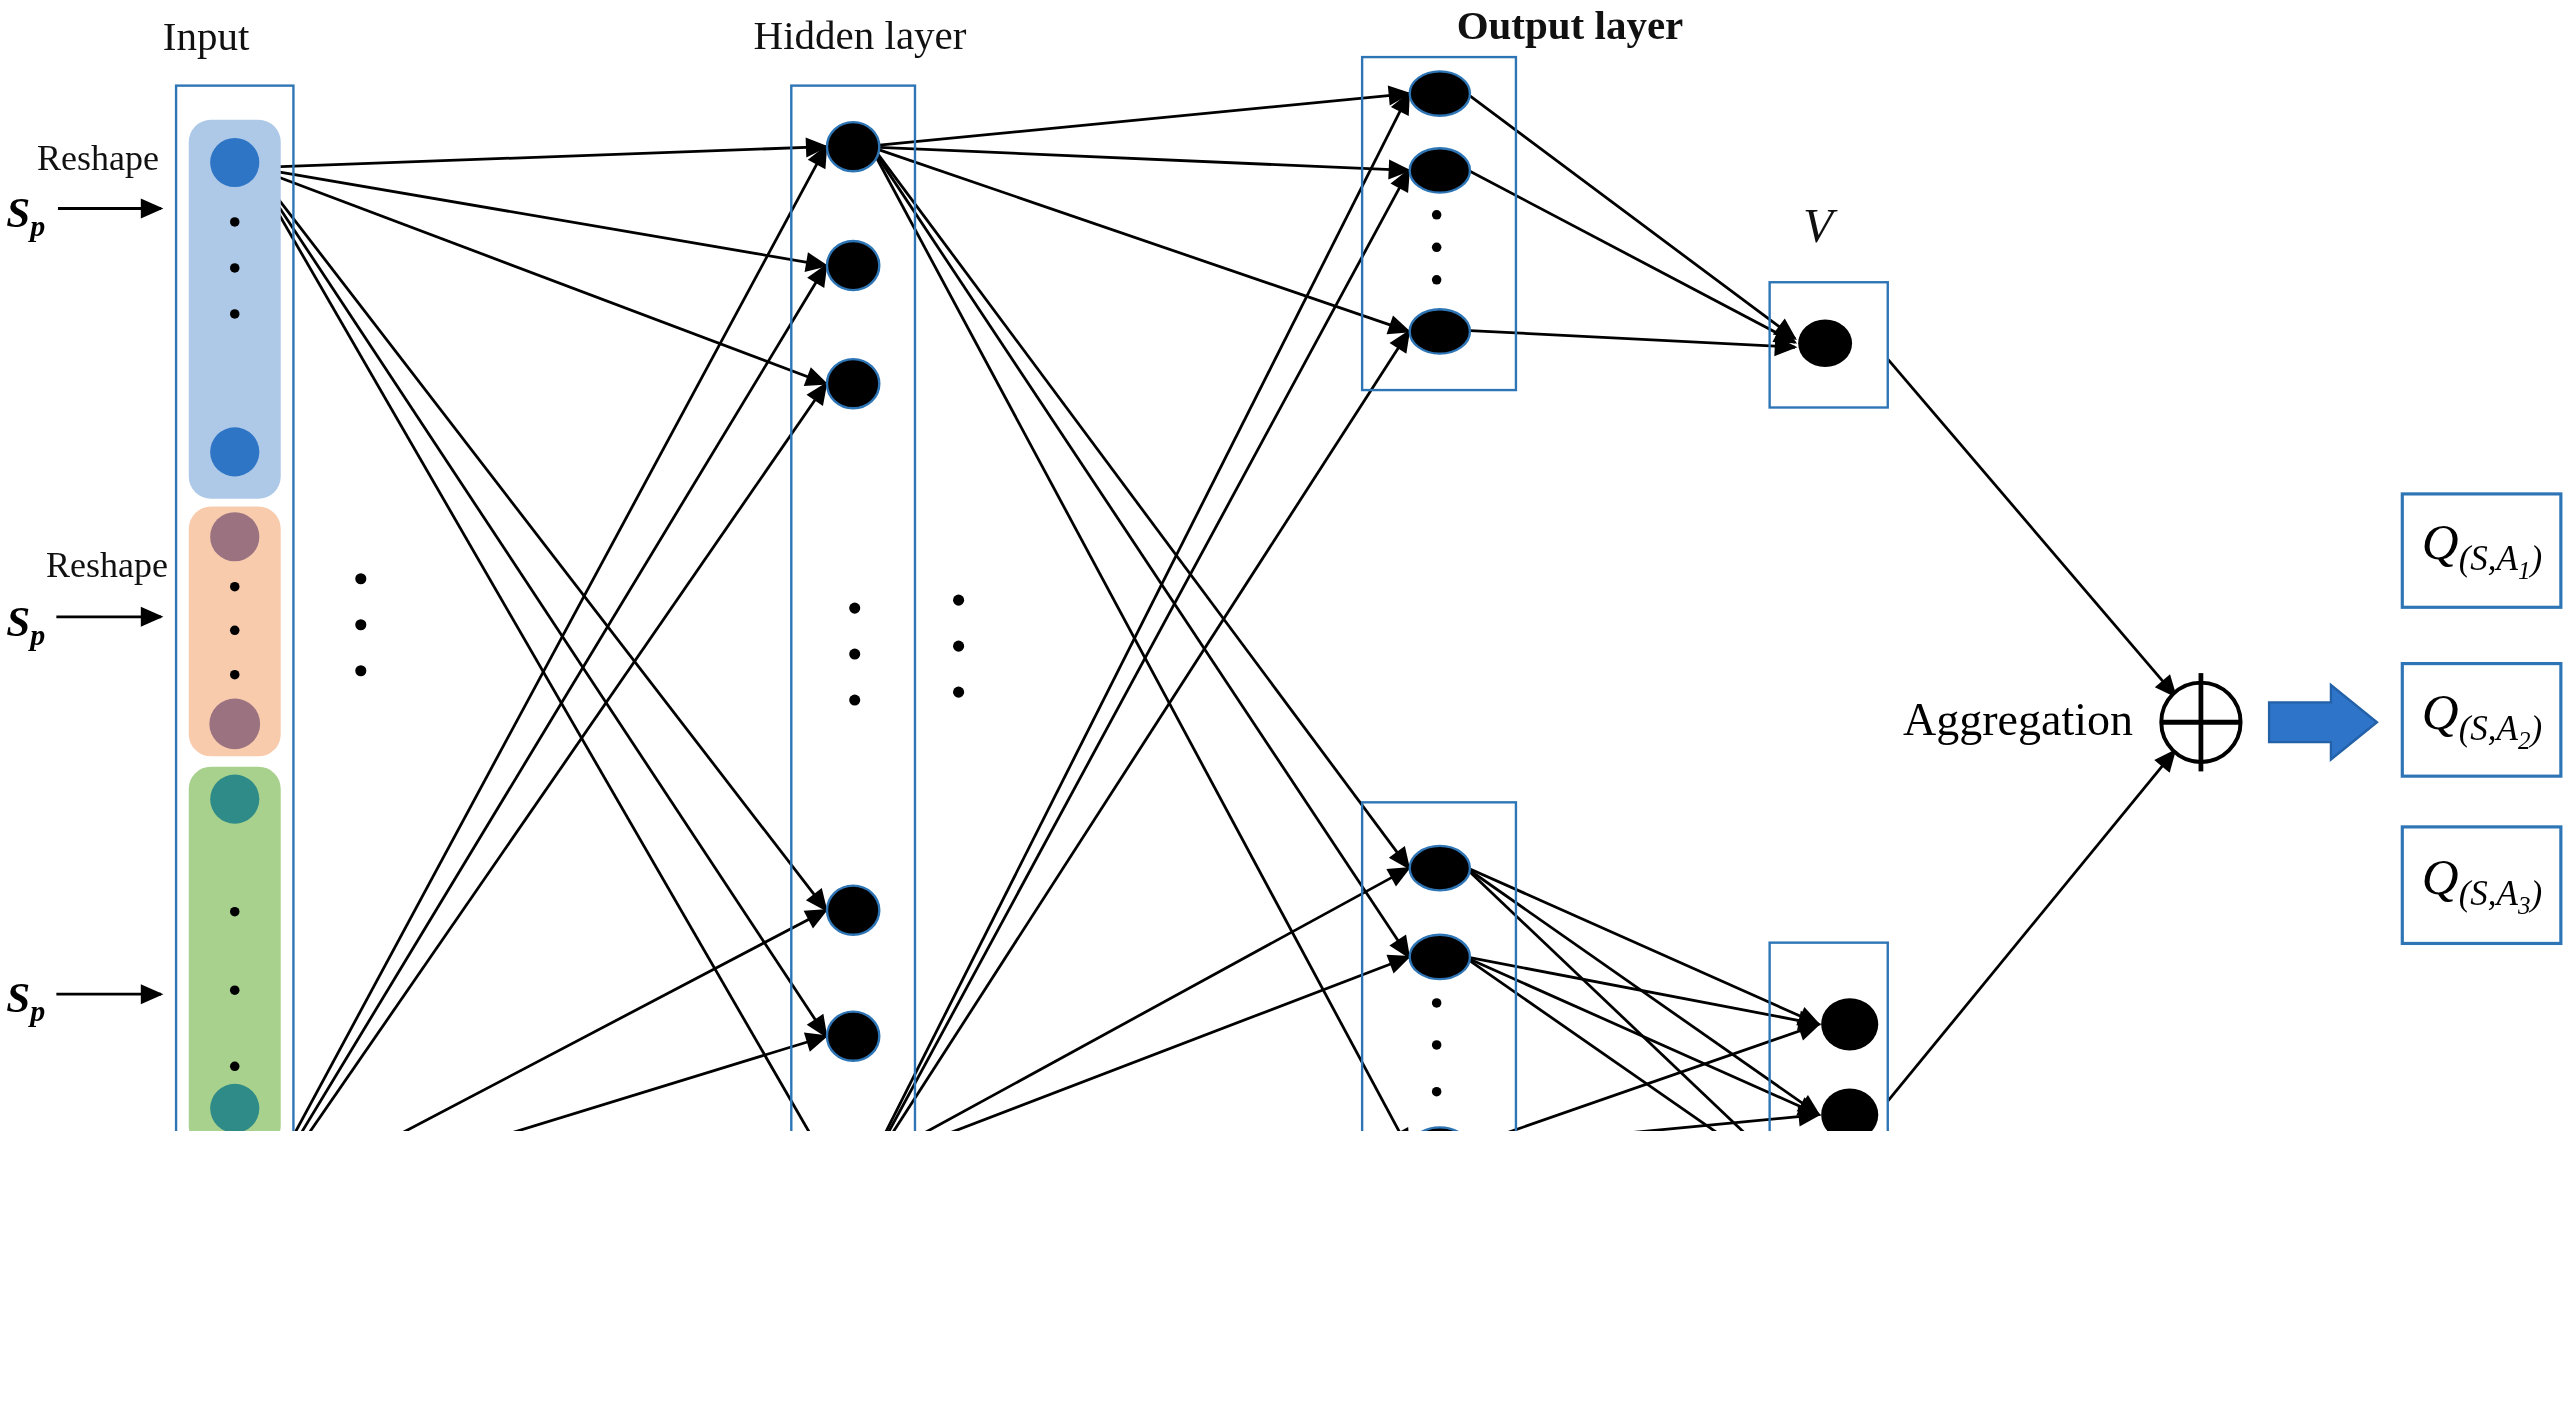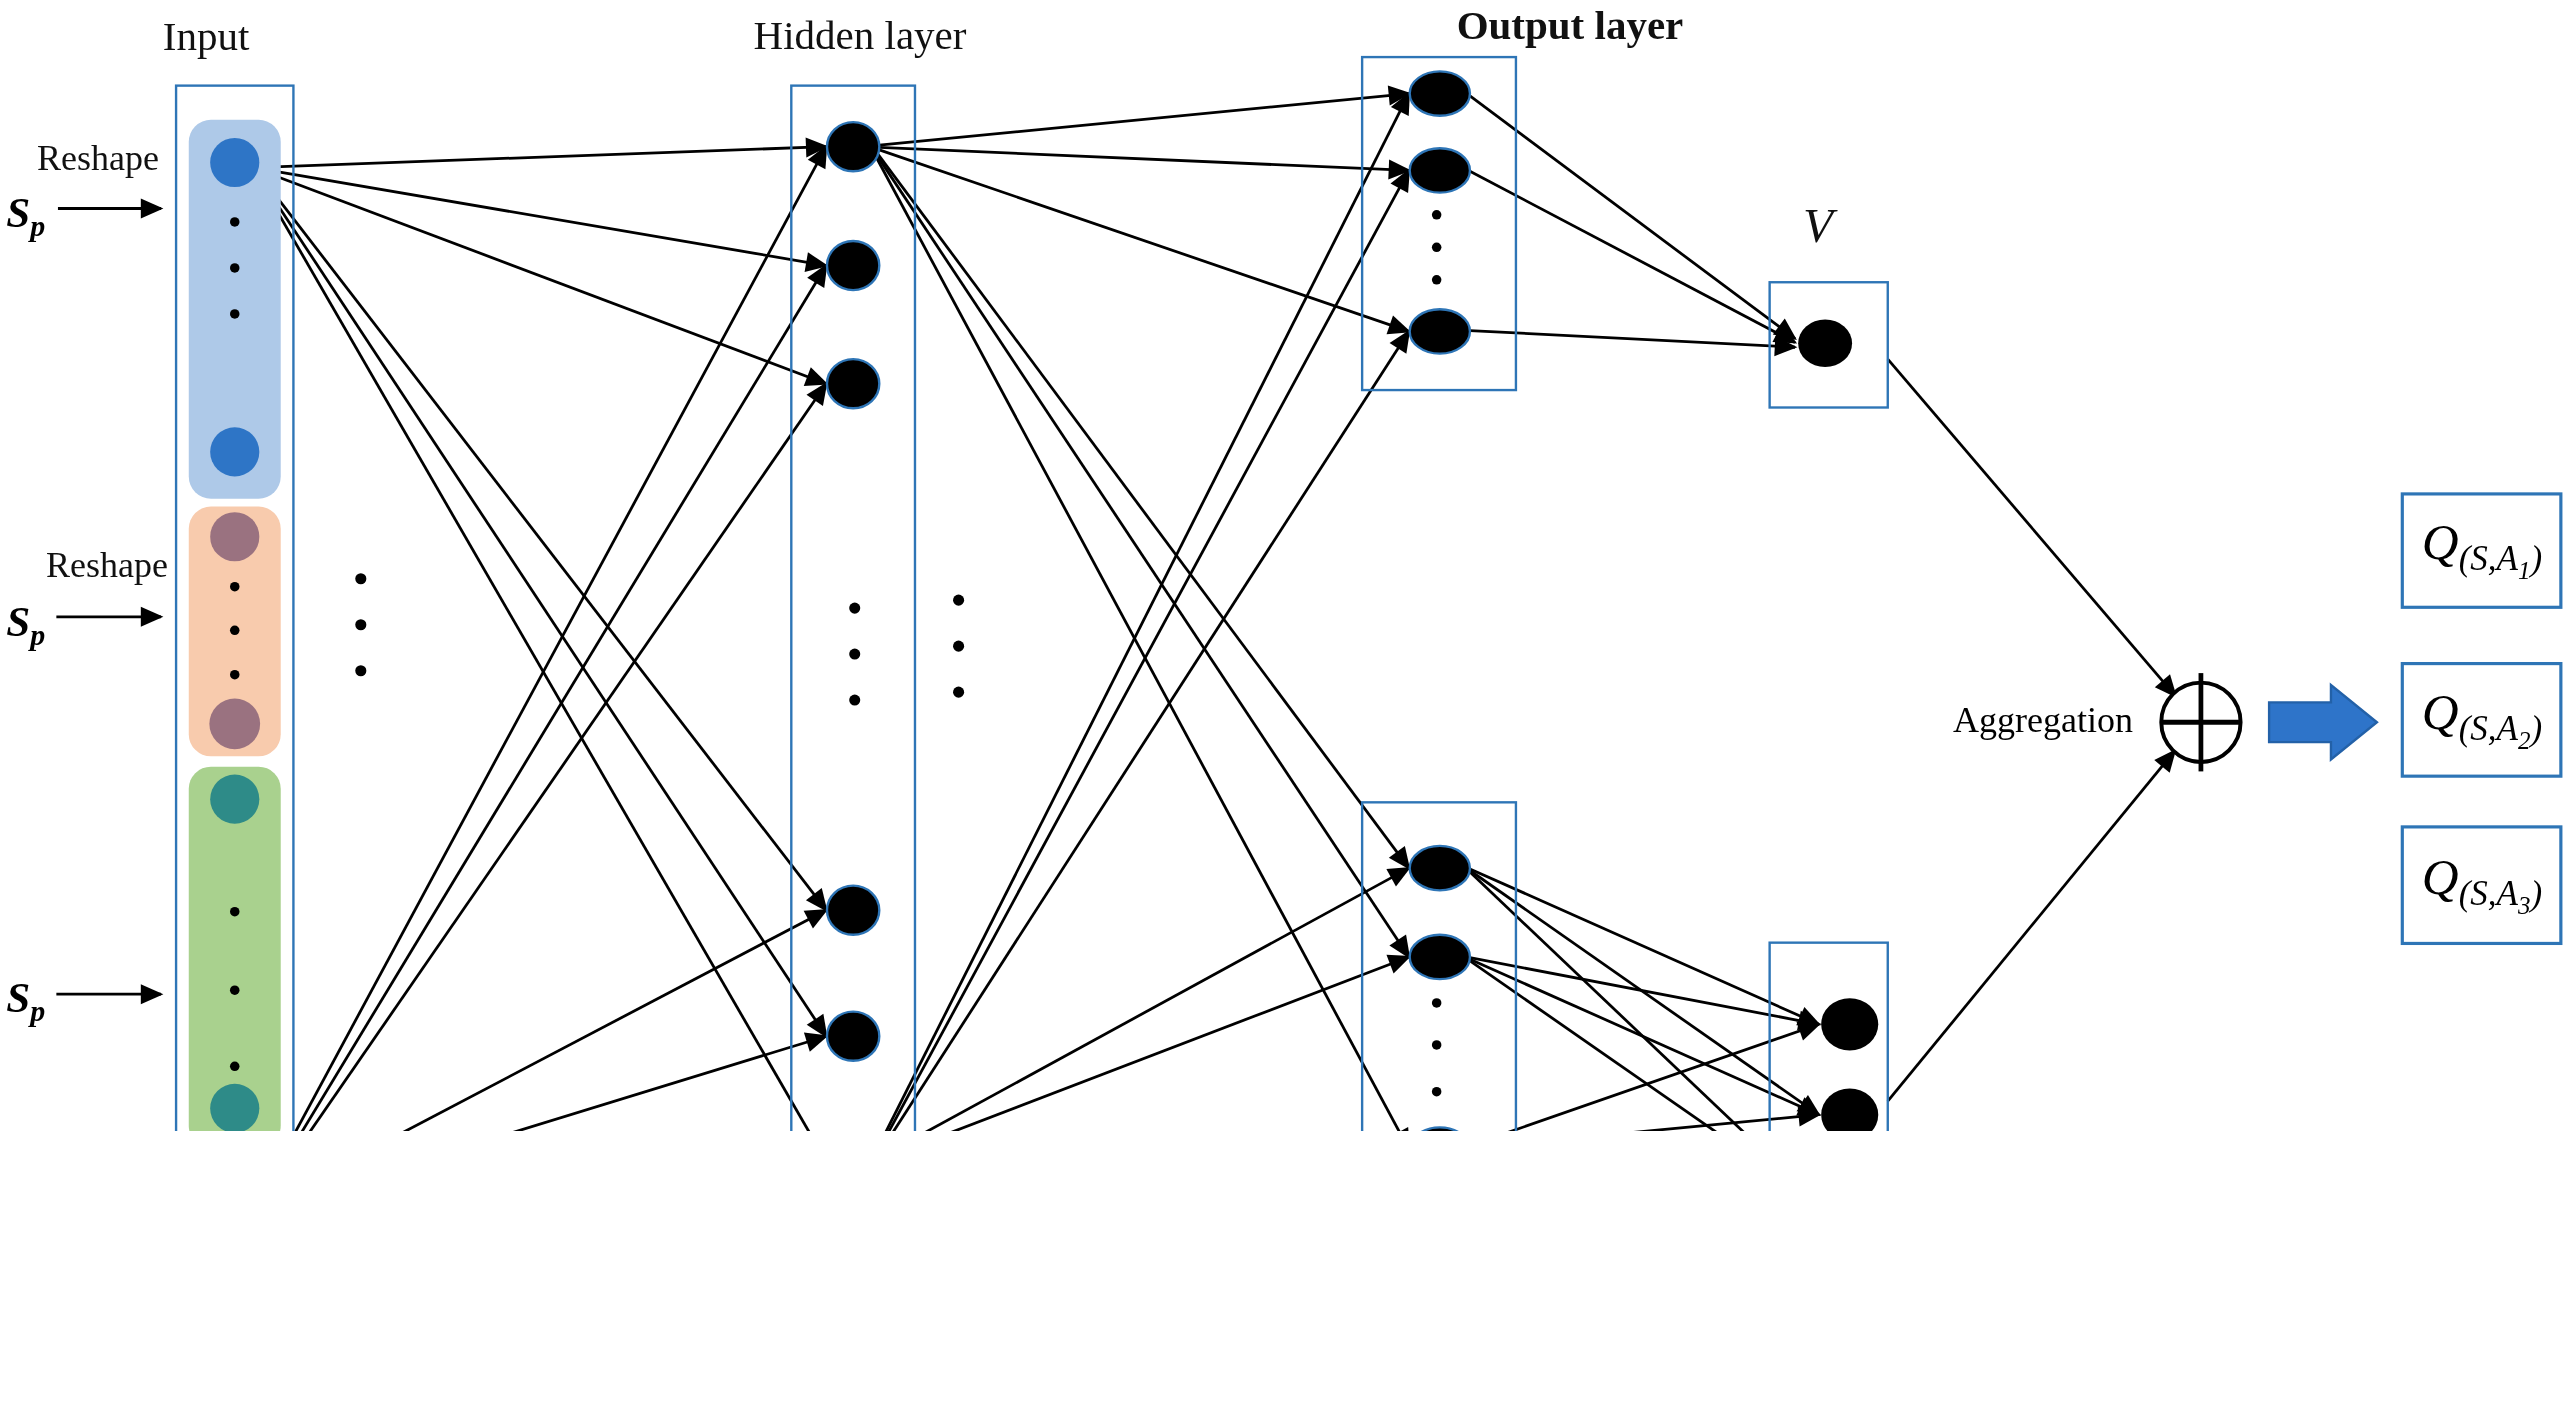--- a/index.html
+++ b/index.html
@@ -23,21 +23,21 @@
   .sin{
     position:absolute;
     transform:translate(0,-50%);
     white-space:nowrap;
     font-size:43px;font-style:italic;line-height:1;font-weight:bold;
   }
   .sin sub{font-size:30px;font-style:italic;line-height:0;}
   .agg{
     position:absolute;
     transform:translate(-100%,-50%);
-    font-size:36px;white-space:nowrap;line-height:1;
+    font-size:46px;white-space:nowrap;line-height:1;
   }
   .stream{font-size:49px;font-style:italic;}
   .qlbl{
     position:absolute;
     transform:translate(-50%,-50%);
     white-space:nowrap;line-height:1;
     font-style:italic;
   }
   .qm{font-size:51px;}
   .qs{font-size:35px;vertical-align:-11px;}

